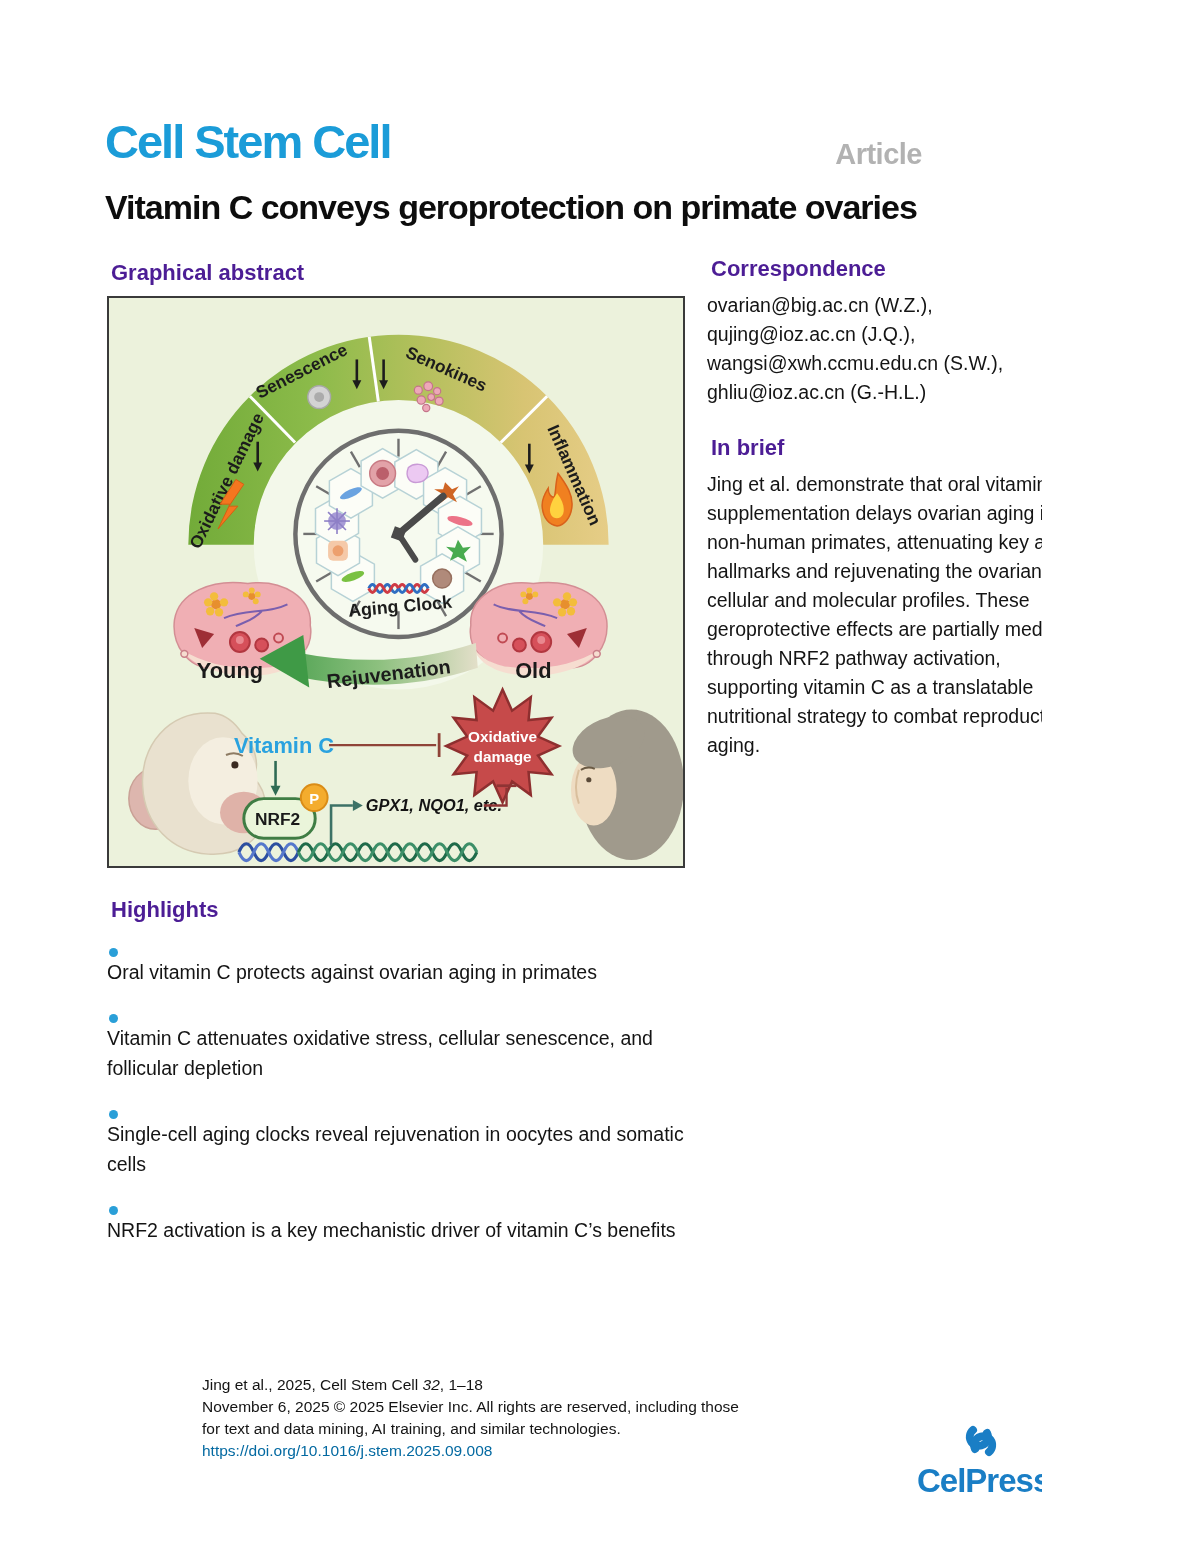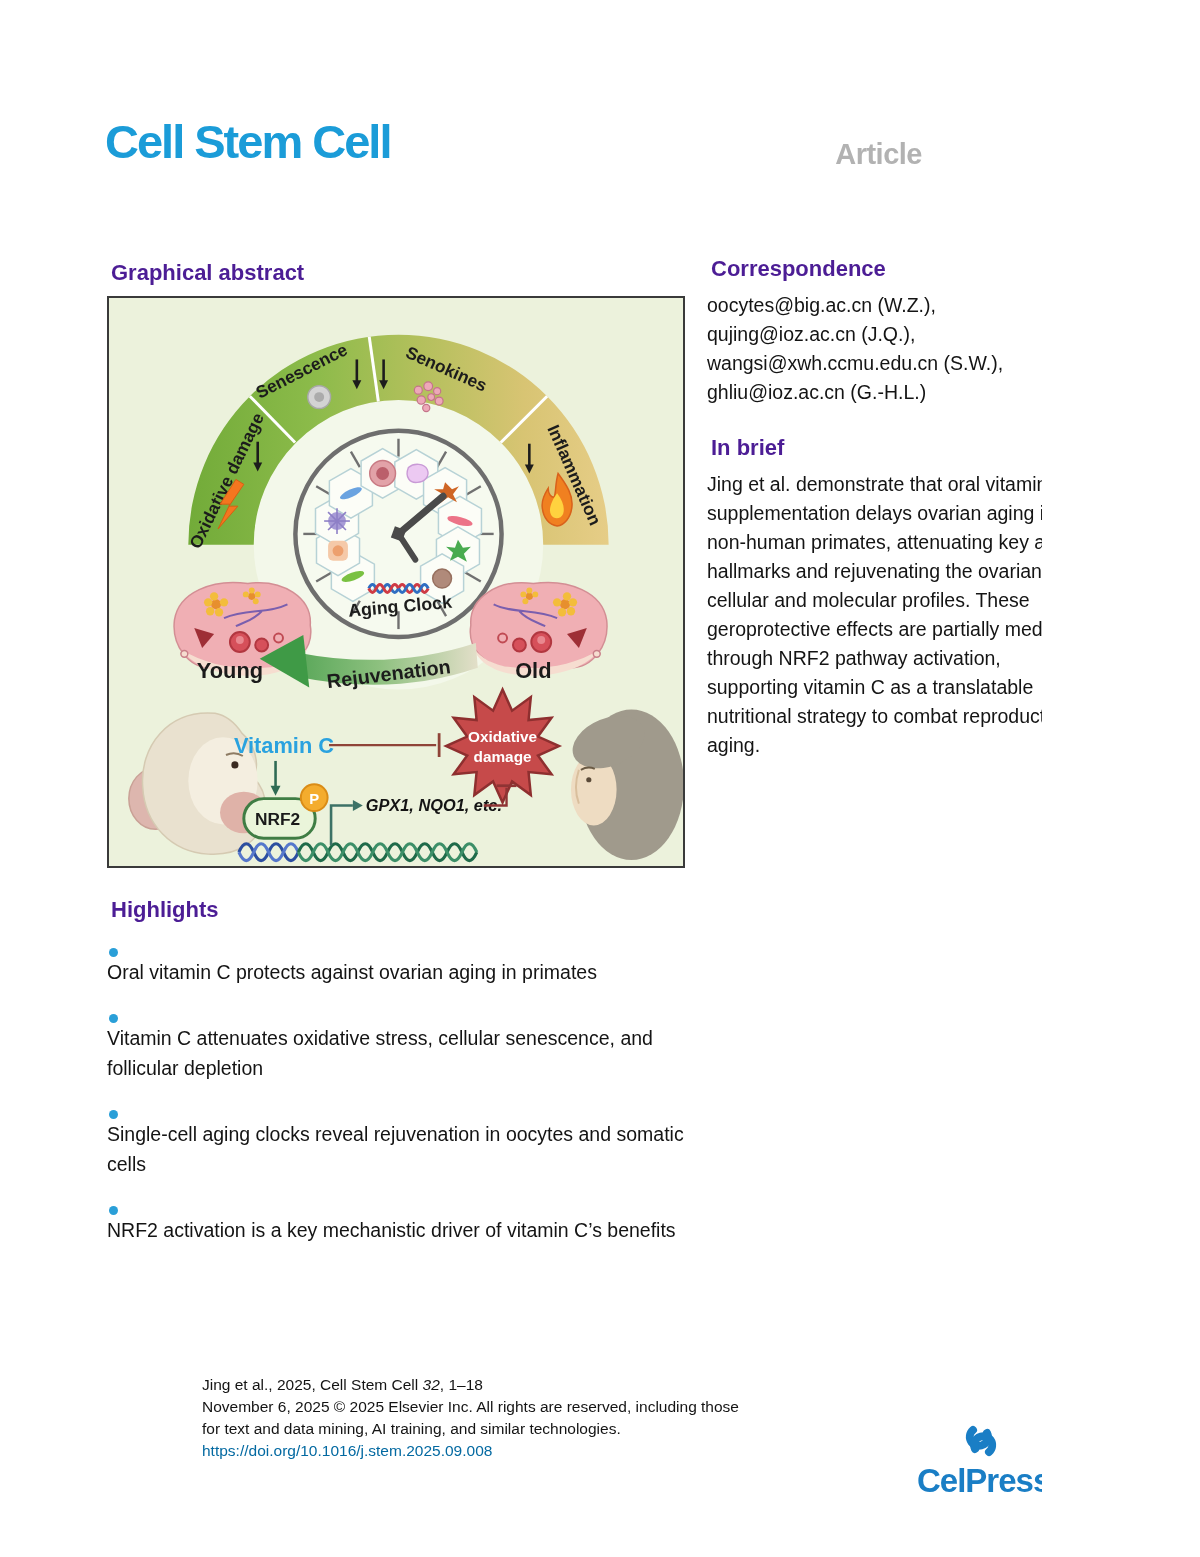--- a/index.html
+++ b/index.html
@@ -35,20 +35,21 @@
   .publisher{position:absolute;left:911px;top:1420px;display:flex;align-items:center;flex-direction:column;}
   .publisher .ptext{font-size:33px;font-weight:bold;color:#1a7ec5;letter-spacing:-1px;margin-left:6px;}
 </style>
 </head>
 <body>
 
 <div class="page">
 
   <div class="journal-logo">Cell Stem Cell</div>
   <div class="article-badge">Article</div>
+  <div class="page-title">Vitamin C conveys geroprotection on primate ovaries</div>
 
   <div class="h-blue ga-heading">Graphical abstract</div>
 
   <div class="ga-box">
     <svg width="574" height="568" viewBox="0 0 579 571">
       <defs>
         <linearGradient id="arcGrad" x1="0" y1="0" x2="1" y2="0">
           <stop offset="0" stop-color="#72ab39"></stop>
           <stop offset="0.3" stop-color="#8cbb4a"></stop>
           <stop offset="0.55" stop-color="#b3c05c"></stop>
@@ -259,21 +260,21 @@
           <line x1="391" y1="491" x2="411" y2="491" stroke-width="2.8"></line>
         </g>
       </g>
     </svg>
   </div>
 
   <div class="col-right">
     <div class="block">
       <div class="h-blue">Correspondence</div>
       <div class="body-text">
-        <span class="line">oocytes@big.ac.cn (W.Z.),</span>
+        <span class="line">ovarian@big.ac.cn (W.Z.),</span>
         <span class="line">qujing@ioz.ac.cn (J.Q.),</span>
         <span class="line">wangsi@xwh.ccmu.edu.cn (S.W.),</span>
         <span class="line">ghliu@ioz.ac.cn (G.-H.L.)</span>
       </div>
     </div>
     <div class="block">
       <div class="h-blue">In brief</div>
       <div class="body-text">Jing et al. demonstrate that oral vitamin C supplementation delays ovarian aging in non-human primates, attenuating key aging hallmarks and rejuvenating the ovarian cellular and molecular profiles. These geroprotective effects are partially mediated through NRF2 pathway activation, supporting vitamin C as a translatable nutritional strategy to combat reproductive aging.</div>
     </div>
   </div>

